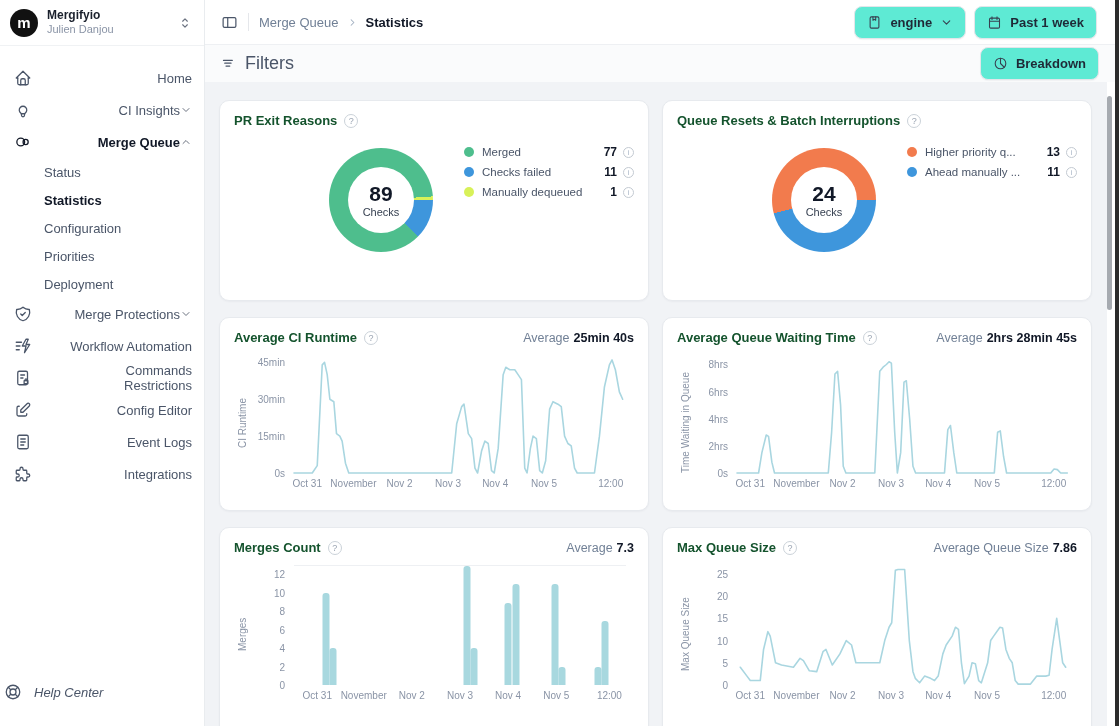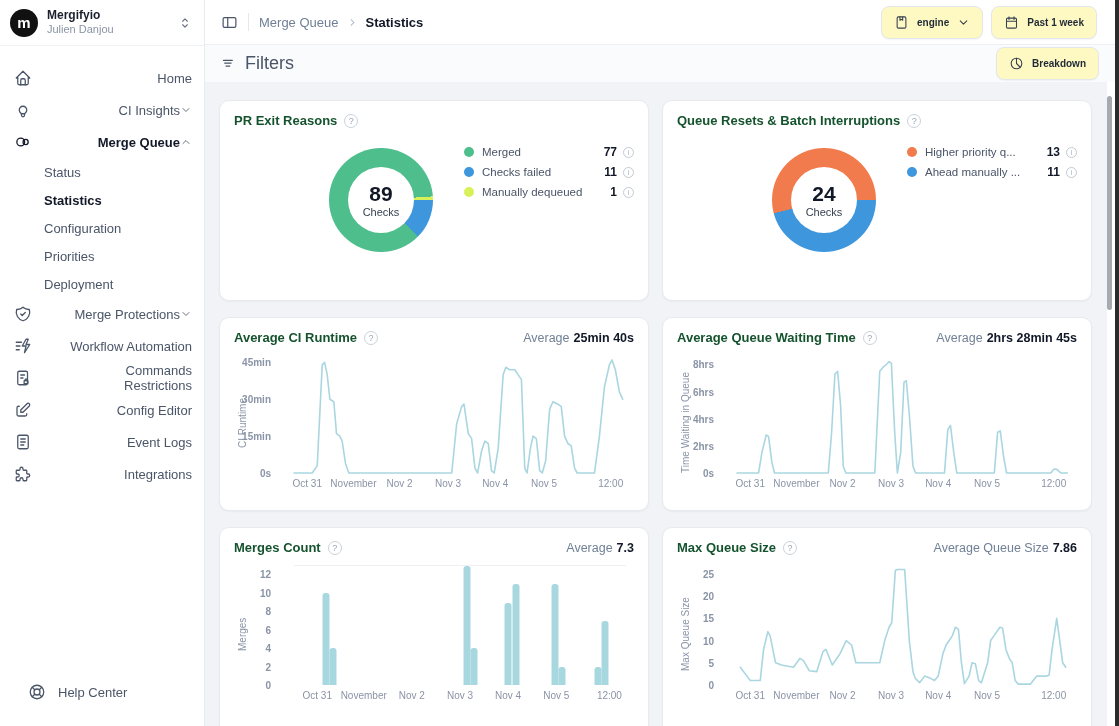--- a/index.html
+++ b/index.html
@@ -21,34 +21,34 @@
   .org-switch { color:#6b7280; }
   .nav { padding:16px 0 0 0; }
   .nav-item { height:32px; display:flex; align-items:center; padding:0 12px 0 14px; color:#4a5568; font-size:13px; cursor:pointer; }
   .nav-item .nav-icon { width:18px; height:18px; flex:0 0 auto; color:#4a5568; }
   .nav-item .nav-label { margin-left:24px; flex:1;text-align:right; }
   .nav-item.active { color:#111827; font-weight:700; }
   .nav-item.active .nav-icon { color:#111827; }
   .nav-chev { color:#6b7280; }
   .nav-sub { height:28px; display:flex; align-items:center; padding-left:44px; font-size:13px; color:#4a5568; cursor:pointer; }
   .nav-sub.active { color:#111827; font-weight:700; }
-  .help-row { position:absolute; left:0; bottom:18px; width:100%; height:32px; display:flex; align-items:center; padding:0 28px; color:#4a5568; font-size:13px; cursor:pointer; }
+  .help-row { position:absolute; left:0; bottom:18px; width:100%; height:32px; display:flex; align-items:center; padding:0 4px; color:#4a5568; font-size:13px; cursor:pointer;font-style:italic; }
   .help-row .nav-label { margin-left:12px; }
 
   
   .topbar { position:absolute; left:205px; top:0; right:4px; height:45px; background:#ffffff; border-bottom:1px solid #eef0f3; display:flex; align-items:center; justify-content:space-between; padding:0 18px 0 16px; z-index:5; }
   .topbar-left { display:flex; align-items:center; gap:10px; }
   .panel-btn { color:#4a5568; cursor:pointer; display:flex; }
   .vdiv { width:1px; height:18px; background:#e5e7eb; }
   .crumb { display:flex; align-items:center; gap:8px; font-size:13px; }
   .crumb-parent { color:#718096; cursor:pointer; }
   .crumb-sep { color:#a0aec0; display:flex; }
   .crumb-current { font-weight:700; color:#111827; }
   .topbar-right { display:flex; align-items:center; gap:8px; }
-  .btn { display:flex; align-items:center; gap:8px; background:#fef9c3; border:1px solid #e3e6ea; border-radius:8px; padding:0 12px; height:33px; font-size:10px; font-weight:600; color:#1f2937; cursor:pointer; box-shadow:0 1px 1px rgba(16,24,40,.04); font-family:inherit; }
+  .btn { display:flex; align-items:center; gap:8px; background:#5eead4; border:1px solid #e3e6ea; border-radius:8px; padding:0 12px; height:33px; font-size:13px; font-weight:600; color:#1f2937; cursor:pointer; box-shadow:0 1px 1px rgba(16,24,40,.04); font-family:inherit; }
   .btn .ico { color:#374151; display:flex; }
 
   
   .toolbar { position:absolute; left:205px; top:45px; right:4px; height:37px; background:#fafbfc; display:flex; align-items:center; justify-content:space-between; padding:0 16px; z-index:4; }
   .filters-btn { display:flex; align-items:center; gap:9px; font-size:18px; color:#4a5568; background:none; border:none; cursor:pointer; font-family:inherit; }
 
   
   .content { position:absolute; left:205px; top:82px; right:12px; bottom:0; background:#f1f3f6; overflow:hidden; padding:18px 15px 0 14px; display:grid; grid-template-columns:1fr 1fr; grid-template-rows:201px 194px 240px; column-gap:13px; row-gap:16px; z-index:1; }
   .card { background:#ffffff; border:1px solid #e7eaee; border-radius:10px; box-shadow:0 1px 2px rgba(16,24,40,.04); padding:12px 14px; overflow:hidden; }
   .card-head { display:flex; align-items:center; justify-content:space-between; }
@@ -72,21 +72,21 @@
   .legend-label { flex:1; margin-left:8px; font-size:11.5px; color:#4a5568; white-space:nowrap; overflow:hidden; }
   .legend-value { font-size:12px; font-weight:700; color:#111827; }
   .info-icon { width:11px; height:11px; margin-left:6px; border:1px solid #c3cad2; border-radius:50%; color:#a0aec0; font-size:7px; display:flex; align-items:center; justify-content:center; font-style:normal; cursor:pointer; flex:0 0 auto; }
   .info-icon::before { content:"i"; }
 
   
   .chart-grid { display:grid; grid-template-columns:16px 44px 1fr; grid-template-rows:118px 18px; margin-top:10px; padding-right:8px; }
   .tall .chart-grid { grid-template-rows:120px 18px; }
   .chart-ylabel { grid-column:1; grid-row:1/3; writing-mode:vertical-rl; transform:rotate(180deg); font-size:10px; color:#8a94a6; display:flex; align-items:center; justify-content:center; }
   .yaxis { grid-column:2; grid-row:1; position:relative; font-size:10px; color:#8a94a6; }
-  .yaxis span { position:absolute; right:23px; transform:translateY(-50%); white-space:nowrap;font-weight:bold; }
+  .yaxis span { position:absolute; right:9px; transform:translateY(-50%); white-space:nowrap; }
   .plot { grid-column:3; grid-row:1; position:relative; overflow:visible; }
   .plot.gridtop { border-top:1px solid #eef0f3; }
   .bar { position:absolute; bottom:0; width:7px; transform:translateX(-50%); border-radius:3px 3px 0 0; }
   .xticks { grid-column:3; grid-row:2; position:relative; font-size:10px; color:#8a94a6; }
   .xticks span { position:absolute; top:5px; transform:translateX(-50%); white-space:nowrap; }
 </style>
 </head>
 <body>
 
 <aside class="sidebar">

